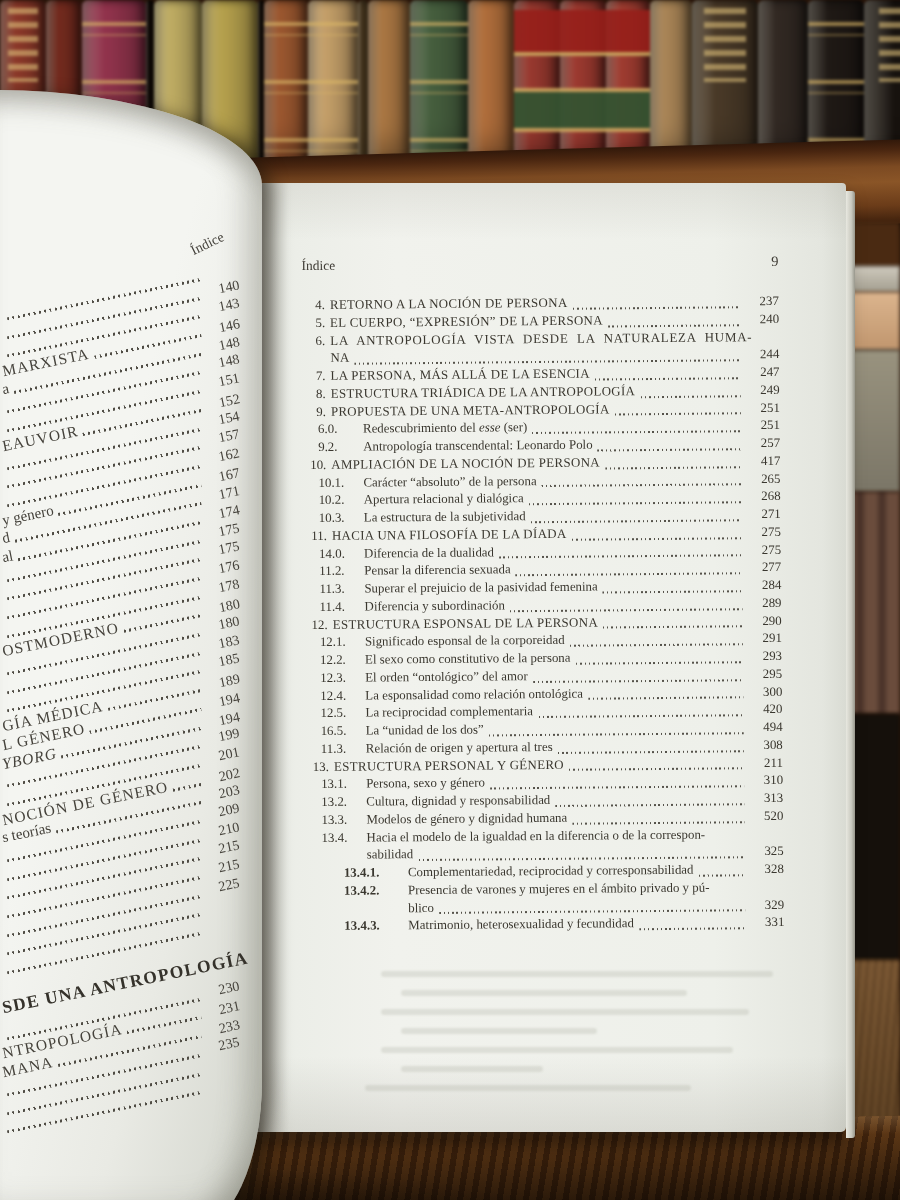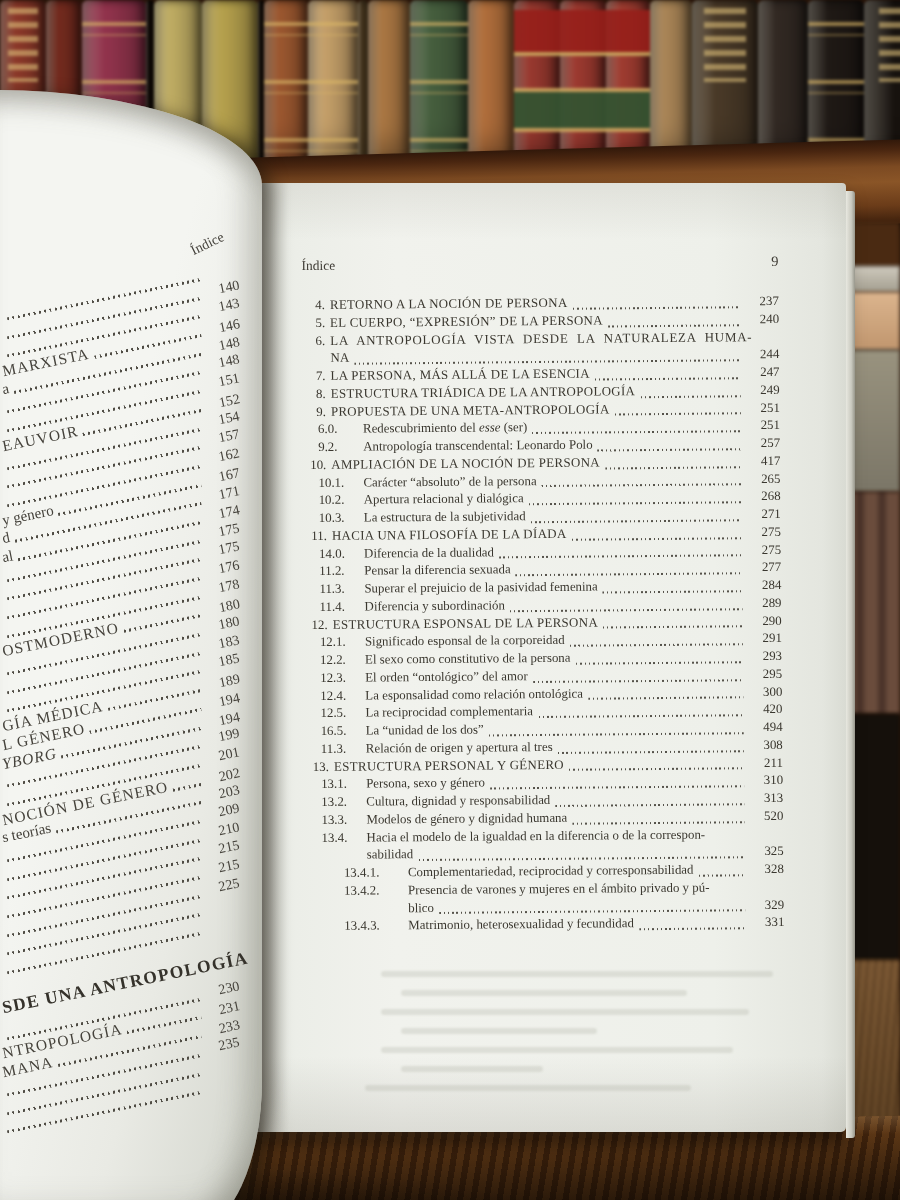--- a/index.html
+++ b/index.html
@@ -64,21 +64,21 @@
     background:linear-gradient(to right,#e8e8e0,#c9c9bf 60%,#97968b);}
   .rp-inner{position:absolute;inset:0;padding:72px 64px 0 58px;transform:rotate(-.5deg);
     color:#3a372f;}
   .rp-head{display:flex;justify-content:space-between;align-items:baseline;
     font-size:13.5px;color:#403d36;margin-bottom:23px;}
   .rp-head .pagenum{font-size:14.5px;}
   .rrow{display:flex;align-items:baseline;line-height:17.75px;font-size:12.9px;white-space:nowrap;}
   .rrow .lab{flex:0 0 auto;}
   .r1 .lab{width:28px;text-align:right;padding-right:5px;box-sizing:border-box;}
   .r2{margin-left:15px}.r2 .lab{width:45px;}
-  .r3{margin-left:37px}.r3 .lab{width:64px;}
+  .r3{margin-left:37px}.r3 .lab{width:64px;font-weight:bold;}
   .c1{margin-left:28px}.c2{margin-left:60px}.c3{margin-left:101px}
   .txt.caps{letter-spacing:.35px;}
   .sp .txt{word-spacing:4.5px;letter-spacing:.8px;}
   .lead{flex:1 1 auto;align-self:flex-end;height:2px;margin:0 5px 3px 5px;min-width:8px;
     background:repeating-linear-gradient(to right,#55524a 0 1.4px,transparent 1.4px 4.3px);}
   .pg{flex:0 0 34px;text-align:right;}
 
   
   .ghost{position:absolute;left:88px;top:788px;width:470px;opacity:.5;filter:blur(1.1px);z-index:0;}
   .gl{height:6px;border-radius:3px;background:#a9ab9e;opacity:.55;margin-bottom:13px;}

